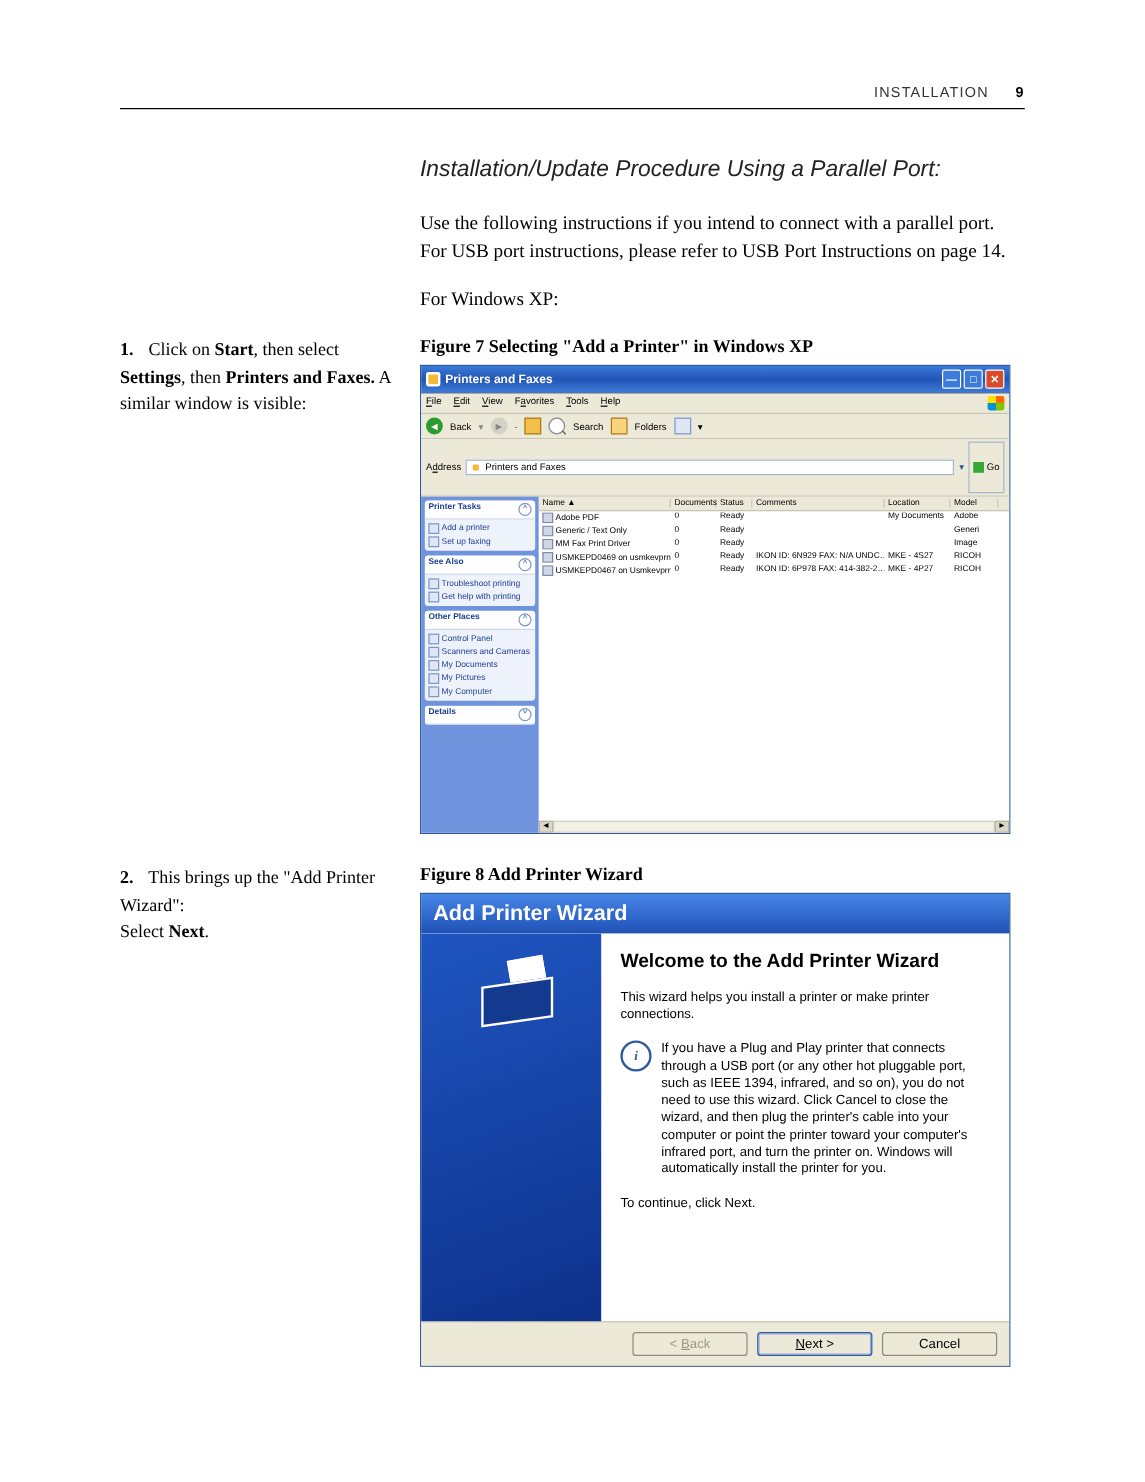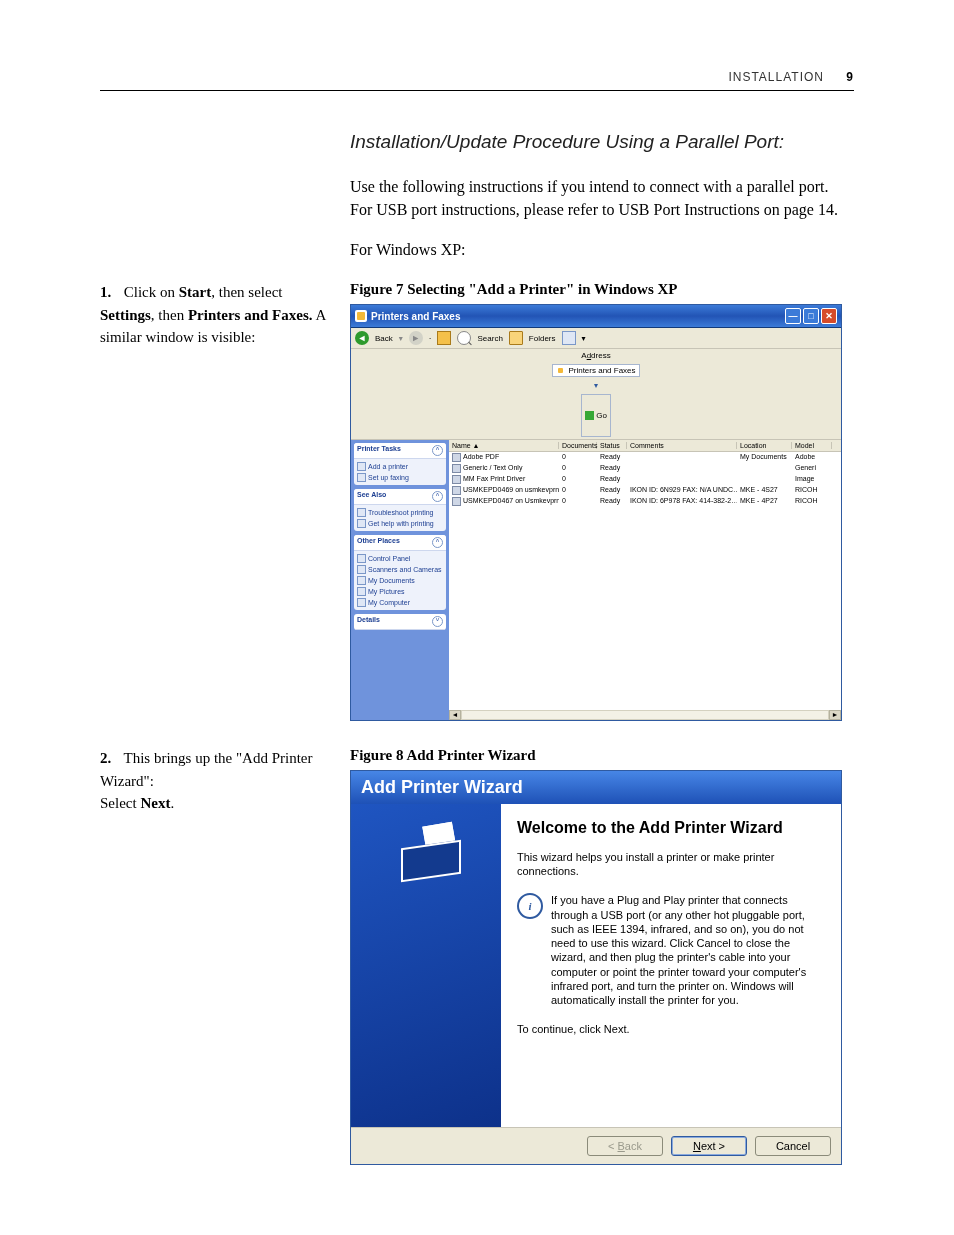--- a/index.html
+++ b/index.html
@@ -109,21 +109,21 @@
   .nav-fwd  { background:#d2d2c7; color:#888; }
   .tb-icon { width:12px; height:12px; display:inline-block; }
   .tb-up { background:#f4c04a; border:1px solid #a97a1a; }
   .tb-search { background:#fff; border:1px solid #888; border-radius:50%; position:relative; }
   .tb-search::after { content:""; position:absolute; width:4px; height:1px; background:#555; right:-2px; bottom:0; transform:rotate(45deg); }
   .tb-folder { background:#f9d47a; border:1px solid #a97a1a; border-radius:1px; }
   .tb-views { background:#dfe7f5; border:1px solid #7a97c8; }
 
   .addressbar {
     background:#ece9d8; border-bottom:1px solid #c7c4b6;
-    padding:2px 4px; display:flex; align-items:center; gap:4px; font-size:8px;flex-direction:column;
+    padding:2px 4px; display:flex; align-items:center; gap:4px; font-size:8px;
   }
   .addressbar .addr-input {
     flex:1; background:#fff; border:1px solid #a7b6cf; padding:1px 3px;
     display:flex; align-items:center; gap:3px;
   }
   .go-btn { background:#ece9d8; border:1px solid #a7b6cf; padding:16px 3px; display:flex; align-items:center; gap:2px; }
   .go-sq { width:9px; height:9px; background:#36a836; display:inline-block; }
 
   .explorer-body { display:flex; height: 280px; }
   .sidebar { width: 92px; background:#6f93dc; padding:3px; display:flex; flex-direction:column; gap:4px; font-size:7px; }
@@ -198,21 +198,21 @@
     flex:0 0 22px;
   }
   .wiz-footer {
     border-top: 1px solid #c7c4b6;
     padding: 8px 10px;
     display:flex; justify-content:flex-end; gap:8px;
     background:#ece9d8;
   }
   .btn {
     min-width: 74px; text-align:center;
-    padding: 3px 0;
+    padding: 3px 10px;
     background:#ece9d8;
     border:1px solid #8b8b7a; border-radius:3px;
     font-size:11px;
   }
   .btn.primary { border:1px solid #2f5aa0; box-shadow: 0 0 0 1px #89a9dd inset; }
   .btn.disabled { color:#9a9a8c; }
 
 </style>
 </head>
 <body>
@@ -242,20 +242,29 @@
             <span class="title-icon"></span>
             <span>Printers and Faxes</span>
           </div>
           <div class="winbtns">
             <span class="winbtn min">—</span>
             <span class="winbtn max">□</span>
             <span class="winbtn close">✕</span>
           </div>
         </div>
 
+        <div class="menubar">
+          <span><u>F</u>ile</span>
+          <span><u>E</u>dit</span>
+          <span><u>V</u>iew</span>
+          <span>F<u>a</u>vorites</span>
+          <span><u>T</u>ools</span>
+          <span><u>H</u>elp</span>
+          <span class="xp-flag"></span>
+        </div>
 
         <div class="toolbar">
           <span class="nav-circle nav-back">◄</span>
           <span>Back</span>
           <span style="color:#888">▾</span>
           <span class="nav-circle nav-fwd">►</span>
           <span>·</span>
           <span class="tb-icon tb-up"></span>
           <span class="tb-icon tb-search"></span>
           <span>Search</span>

